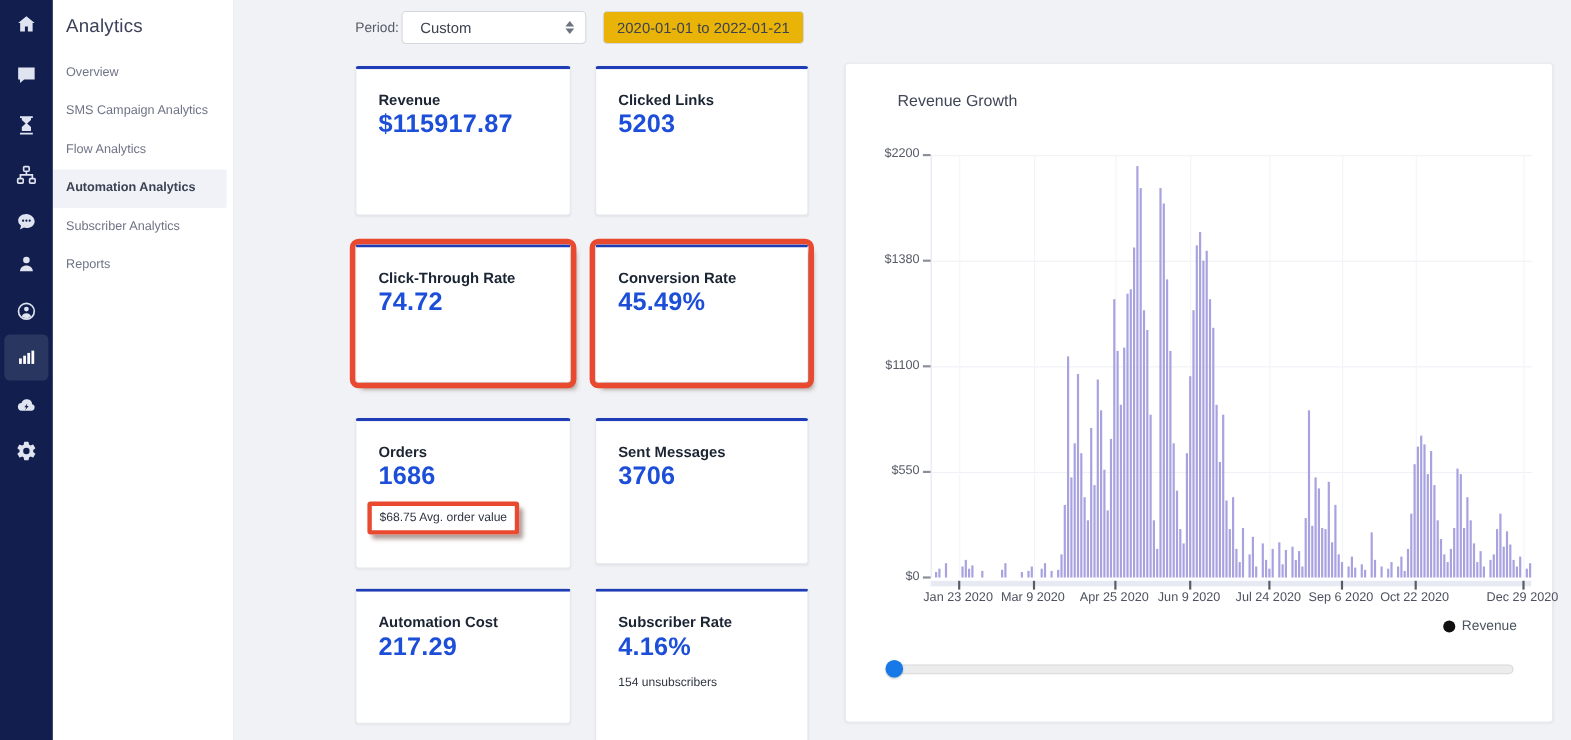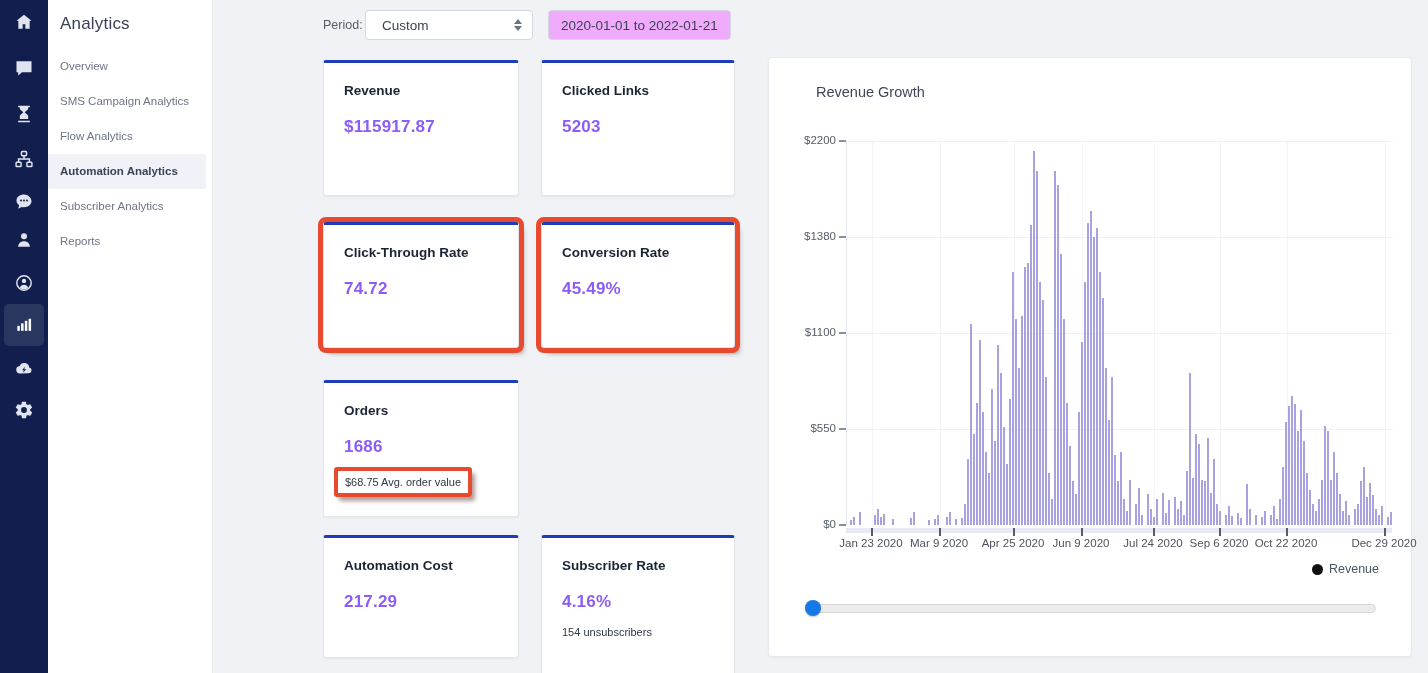--- a/index.html
+++ b/index.html
@@ -24,28 +24,28 @@
   .subnav-item{height:35px;line-height:35px;padding-left:12px;font-size:11.5px;color:var(--text-gray);cursor:pointer;margin-right:6px;border-radius:2px;white-space:nowrap;}
   .subnav-item.active{background:#f0f2f7;color:#3b4254;font-weight:bold;}
 
   
   .period-label{position:absolute;left:323px;top:18px;font-size:12.5px;color:#555c68;}
   .period-select{position:absolute;left:365px;top:10px;width:168px;height:30px;background:#fff;border:1px solid #d4d7dd;border-radius:4px;display:flex;align-items:center;padding:0 10px 0 16px;font-size:13.5px;color:#3c4250;cursor:pointer;}
   .period-select .updown{margin-left:auto;display:flex;flex-direction:column;gap:2px;}
   .period-select .updown i{width:0;height:0;border-left:4px solid transparent;border-right:4px solid transparent;display:block;}
   .period-select .updown i.up{border-bottom:5px solid #6b7280;}
   .period-select .updown i.down{border-top:5px solid #6b7280;}
-  .period-date{position:absolute;left:548px;top:10px;width:183px;height:30px;background:#f0abfc;border:1px solid #d4d7dd;border-radius:4px;font-size:13.5px;color:#3c4250;padding:0 12px;font-family:inherit;}
+  .period-date{position:absolute;left:548px;top:10px;width:183px;height:30px;background:#eab308;border:1px solid #d4d7dd;border-radius:4px;font-size:13.5px;color:#3c4250;padding:0 12px;font-family:inherit;}
 
   
   .cards{position:absolute;left:323px;top:60px;width:413px;height:613px;}
   .card{position:absolute;background:#fff;border:1px solid var(--border);border-top:3px solid var(--accent);border-radius:3px;box-shadow:0 1px 2px rgba(20,30,60,.06);padding:20px;}
   .card.annotated{outline:5px solid var(--red);box-shadow:5px 6px 5px -1px rgba(95,60,50,.55);}
   .card-title{font-size:13.5px;font-weight:bold;color:#1a2433;}
-  .card-value{font-size:17px;font-weight:bold;color:#8b5cf6;margin-top:19px;letter-spacing:.2px;}
+  .card-value{font-size:23px;font-weight:bold;color:#1d4ed8;margin-top:1px;letter-spacing:.2px;}
   .card-sub{font-size:11px;color:#2f3642;margin-top:14px;}
   .card-sub.boxed{display:inline-block;border:4px solid var(--red);border-radius:3px;padding:5px 7px;margin-top:10px;margin-left:-10px;box-shadow:4px 5px 4px -1px rgba(95,60,50,.5);}
 
   
   .panel{position:absolute;left:768px;top:57px;width:644px;height:600px;background:#fff;border:1px solid #e7e9ee;border-radius:4px;box-shadow:0 1px 2px rgba(20,30,60,.05);}
   .chart-title{position:absolute;left:47px;top:26px;font-size:14.5px;color:#3f4756;}
   .plot{position:absolute;left:77px;top:83px;width:546px;height:384px;border-left:1px solid #e3e6ef;}
   .gridline-h{position:absolute;left:0;width:546px;height:1px;background:#f0f1f6;}
   .gridline-v{position:absolute;top:0;width:1px;height:384px;background:#f3f4f8;}
   .bar{position:absolute;bottom:0;width:2px;background:var(--bar);}
@@ -162,20 +162,24 @@
     </div>
     <div class="card annotated" style="left: 0px; width: 196px; top: 162px; height: 126px;">
       <div class="card-title">Click-Through Rate</div>
       <div class="card-value">74.72</div>
     </div>
     <div class="card annotated" style="left: 218px; width: 194px; top: 162px; height: 126px;">
       <div class="card-title">Conversion Rate</div>
       <div class="card-value">45.49%</div>
     </div>
     <div class="card" style="left: 0px; width: 196px; top: 320px; height: 137px;"><div class="card-title">Orders</div><div class="card-value">1686</div><div class="card-sub boxed">$68.75 Avg. order value</div></div>
+    <div class="card" style="left: 218px; width: 194px; top: 320px; height: 133px;">
+      <div class="card-title">Sent Messages</div>
+      <div class="card-value">3706</div>
+    </div>
     <div class="card" style="left: 0px; width: 196px; top: 475px; height: 123px;">
       <div class="card-title">Automation Cost</div>
       <div class="card-value">217.29</div>
     </div>
     <div class="card" style="left: 218px; width: 194px; top: 475px; height: 150px;">
       <div class="card-title">Subscriber Rate</div>
       <div class="card-value">4.16%</div>
       <div class="card-sub">154 unsubscribers</div>
     </div>
   </div>

